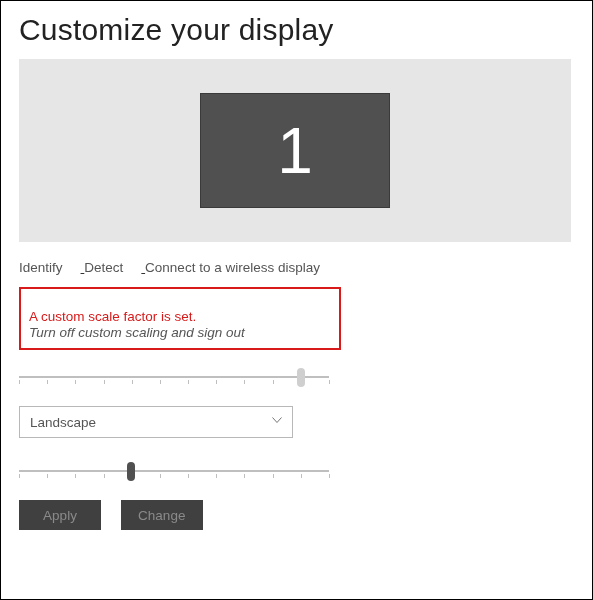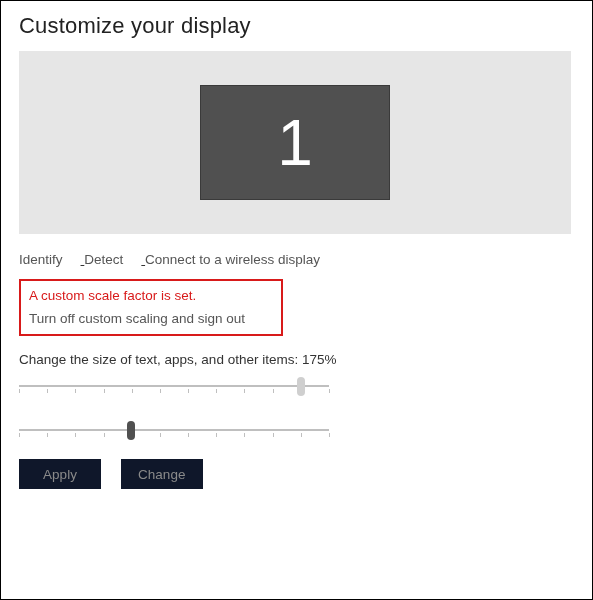--- a/index.html
+++ b/index.html
@@ -7,21 +7,21 @@
       font-family: "Segoe UI", Tahoma, sans-serif;
       background: #ffffff;
       width: 593px;
       height: 600px;
       border: 1px solid #000;
       padding: 12px 18px 18px 18px;
       color: #333;
       font-size: 13.5px;
     }
     .title {
-      font-size: 22px;
+      font-size: 30px;
       font-weight: 400;
       color: #222;
       margin-bottom: 12px;
       letter-spacing: 0.2px;
     }
     .display-preview {
       background: #e6e6e6;
       width: 552px;
       height: 183px;
       display: flex;
@@ -50,33 +50,34 @@
       text-decoration: underline;
     }
     .link {
       display: inline-block;
       color: #555;
       cursor: pointer;
       margin-right: 18px;
     }
     .highlight-box {
       border: 2px solid #d81a1a;
-      padding: 7px 8px 8px 8px;
-      width: 264px;
+      padding: 20px 8px 8px 8px;
+      width: 322px;
       margin-bottom: 16px;
     }
     .scale-warning {
       color: #d81a1a;
       font-size: 13.5px;
     }
     .scale-turnoff {
       color: #555;
       font-size: 13.5px;
       cursor: pointer;
-      margin-top: 8px;
+      margin-top: 1px;
+      font-style: italic;
     }
     .field-label {
       color: #333;
       margin-bottom: 8px;
     }
     .slider {
       position: relative;
       width: 310px;
       height: 22px;
       margin-bottom: 18px;
@@ -117,21 +118,21 @@
       width: 10px; height: 10px;
     }
     .chevron svg { display: block; }
     .button-row { margin-top: 14px; }
     .btn {
       display: inline-flex;
       align-items: center;
       justify-content: center;
       width: 82px;
       height: 30px;
-      background: #0f172a;
+      background: #404040;
       color: #8a8a8a;
       margin-right: 16px;
       cursor: default;
       font-size: 13.5px;
       border: 0;
     }
   </style>
 </head>
 <body>
 
@@ -148,21 +149,20 @@
   <span class="link">Detect</span>
   <span class="link">Connect to a wireless display</span>
 </div>
 
 <div class="highlight-box">
   <div class="scale-warning">A custom scale factor is set.</div>
   <div class="scale-turnoff">Turn off custom scaling and sign out</div>
 </div>
 
 <div>
-  <div class="field-label">Change the size of text, apps, and other items: 175%</div>
   <div class="slider">
     <div class="slider-track"></div>
     <div id="text-size-ticks">
         <div class="tick" style="left: 0%;"></div>
         <div class="tick" style="left: 9.09091%;"></div>
         <div class="tick" style="left: 18.1818%;"></div>
         <div class="tick" style="left: 27.2727%;"></div>
         <div class="tick" style="left: 36.3636%;"></div>
         <div class="tick" style="left: 45.4545%;"></div>
         <div class="tick" style="left: 54.5455%;"></div>
@@ -170,20 +170,28 @@
         <div class="tick" style="left: 72.7273%;"></div>
         <div class="tick" style="left: 81.8182%;"></div>
         <div class="tick" style="left: 90.9091%;"></div>
         <div class="tick" style="left: 100%;"></div>
       </div>
     <div class="slider-thumb" style="left:91%;"></div>
   </div>
 </div>
 
 <div class="select-row">
+  <div class="select">
+    <span>Landscape</span>
+    <span class="chevron">
+      <svg width="10" height="7" viewBox="0 0 10 7">
+          <path d="M0.5 0.5 L5 5.5 L9.5 0.5" stroke="#757575" stroke-width="1" fill="none"></path>
+        </svg>
+    </span>
+  </div>
 </div>
 
 <div>
   <div class="slider">
     <div class="slider-track"></div>
     <div id="brightness-ticks">
         <div class="tick" style="left: 0%;"></div>
         <div class="tick" style="left: 9.09091%;"></div>
         <div class="tick" style="left: 18.1818%;"></div>
         <div class="tick" style="left: 27.2727%;"></div>

